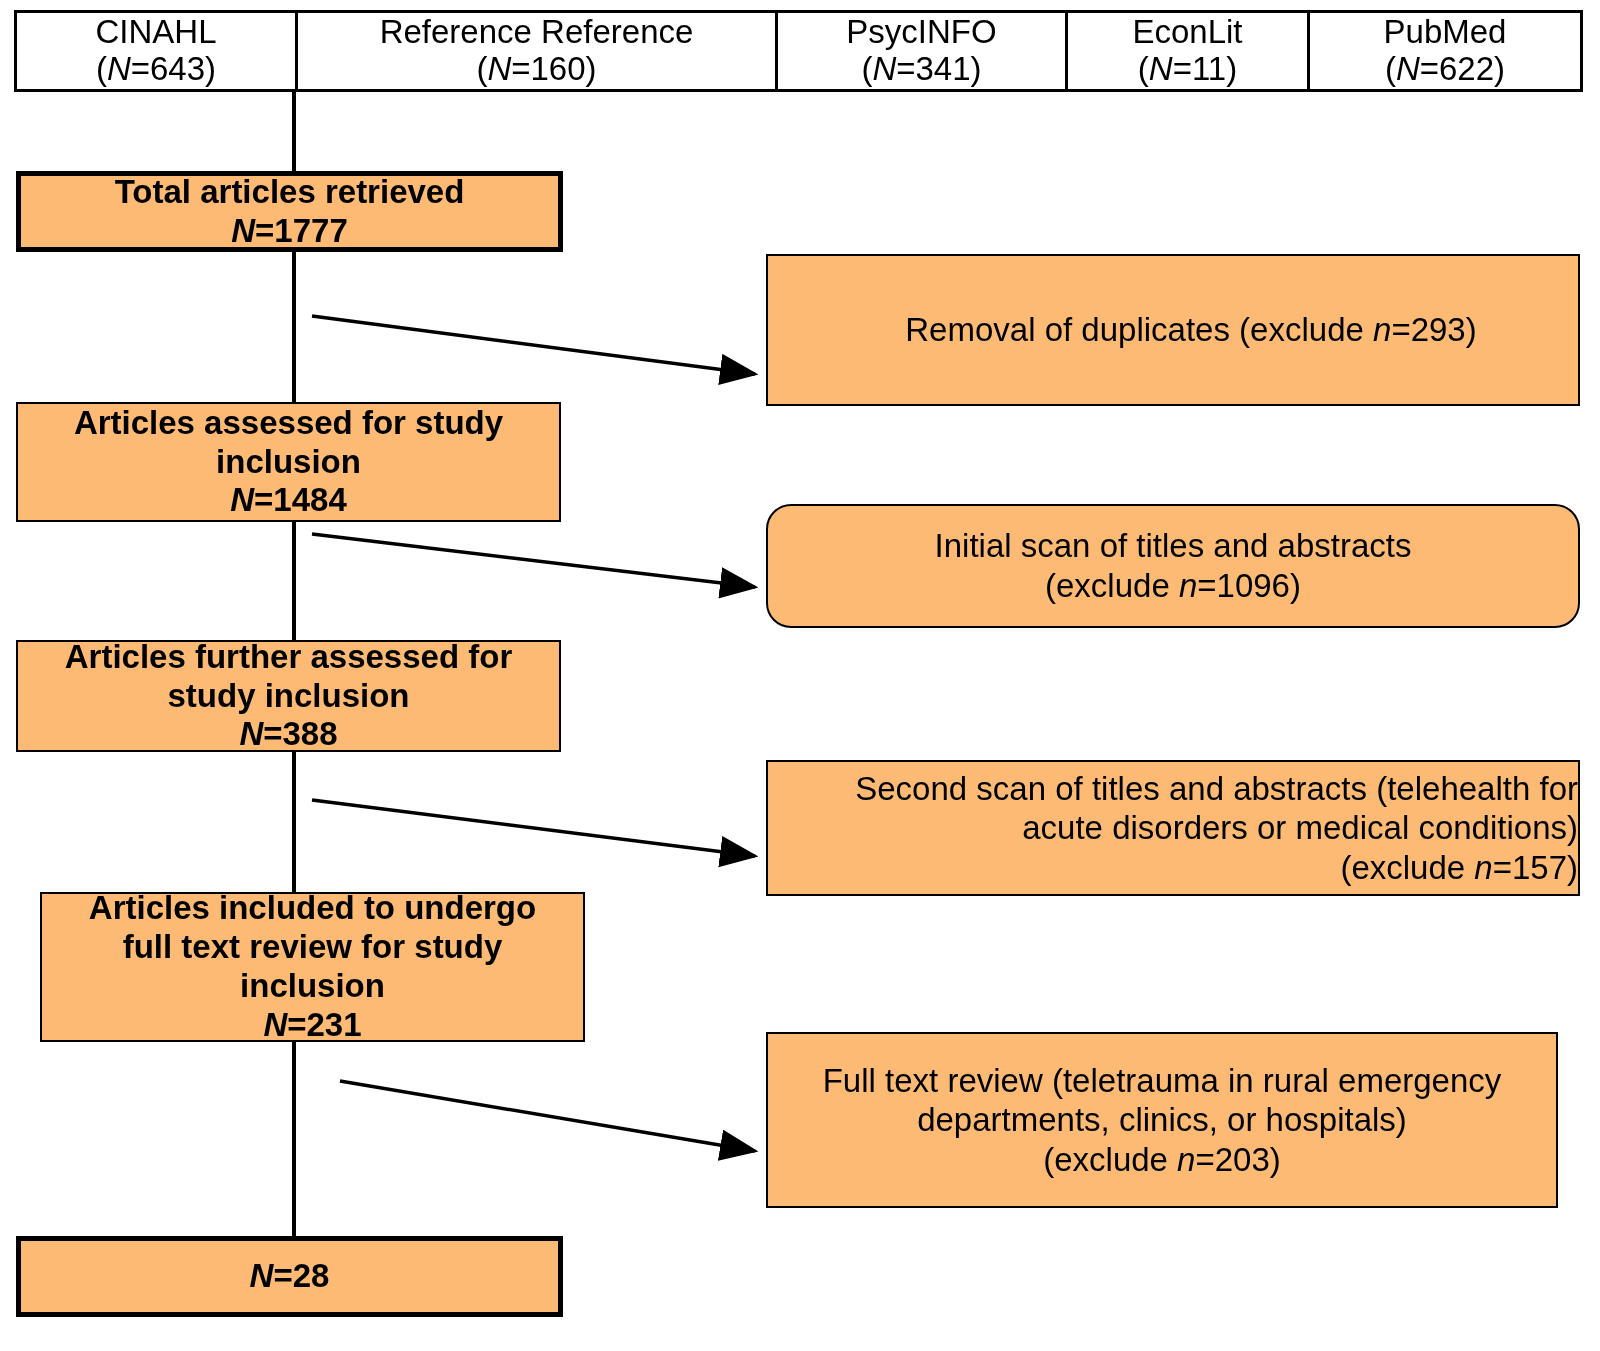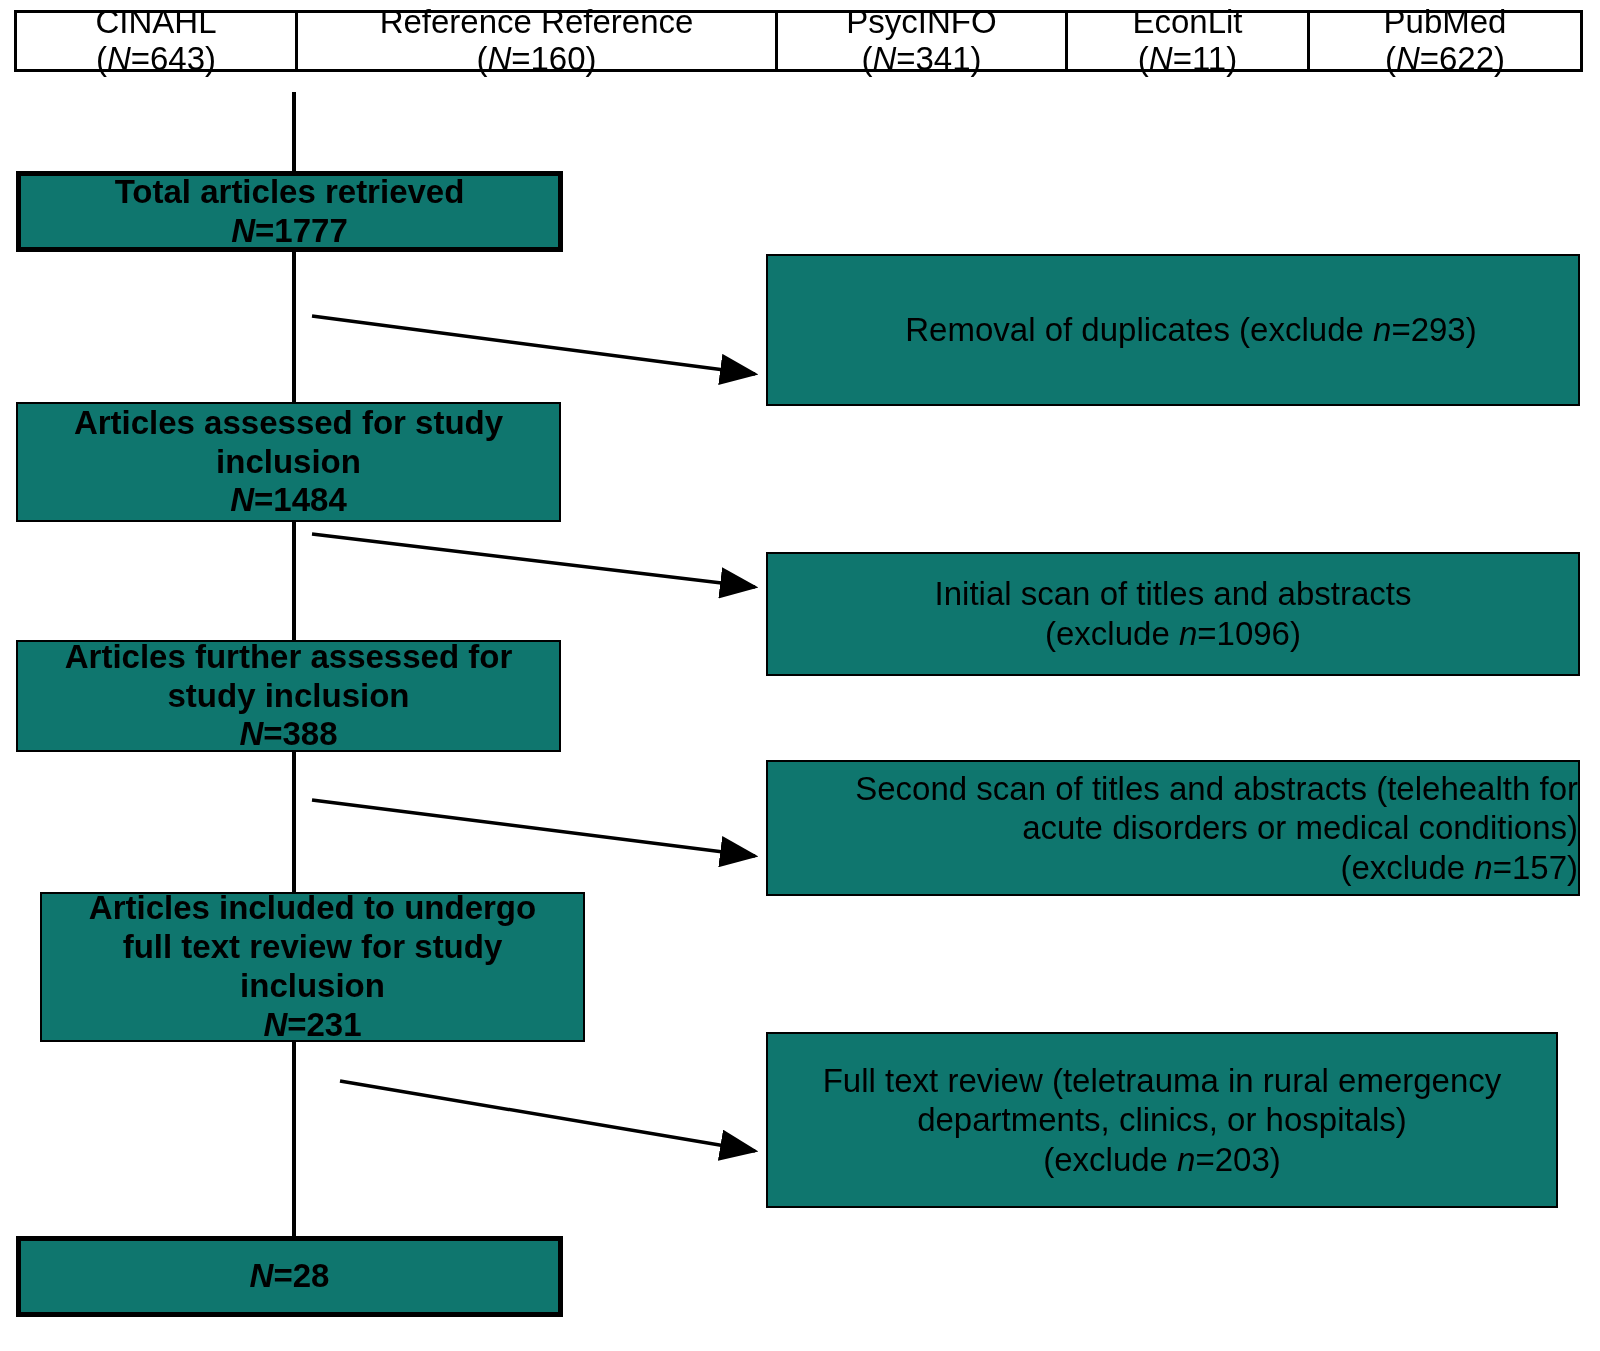--- a/index.html
+++ b/index.html
@@ -18,21 +18,21 @@
     background: #ffffff;
     overflow: hidden;
   }
 
   
   .source-table {
     position: absolute;
     left: 14px;
     top: 10px;
     width: 1569px;
-    height: 62px;
+    height: 82px;
     border: 3px solid #000;
     box-sizing: border-box;
     display: flex;
   }
   .source-cell {
     box-sizing: border-box;
     border-right: 3px solid #000;
     display: flex;
     flex-direction: column;
     align-items: center;
@@ -51,21 +51,21 @@
     position: absolute;
     background: #000;
     width: 4px;
   }
 
   
   .flow-box {
     position: absolute;
     box-sizing: border-box;
     border: 2px solid #000;
-    background: #0f766e;
+    background: #fdba74;
     display: flex;
     flex-direction: column;
     align-items: center;
     justify-content: center;
     text-align: center;
   }
   .flow-box.primary {
     border-width: 5px;
   }
   .flow-box.left .line {
@@ -150,21 +150,21 @@
   </div>
 
   <div class="flow-box left primary" style="left:16px; top:1236px; width:547px; height:81px;">
     <div class="line"><span class="ital">N</span>=28</div>
   </div>
 
   <div class="flow-box right" style="left:766px; top:254px; width:814px; height:152px;padding-left:36px;">
     <div class="line">Removal of duplicates (exclude <span class="ital">n</span>=293)</div>
   </div>
 
-  <div class="flow-box right" style="left:766px; top:552px; width:814px; height:124px;">
+  <div class="flow-box right" style="left:766px; top:504px; width:814px; height:124px;border-radius:25px;">
     <div class="line">Initial scan of titles and abstracts</div>
     <div class="line">(exclude <span class="ital">n</span>=1096)</div>
   </div>
 
   <div class="flow-box right" style="left:766px; top:760px; width:814px; height:136px;align-items:flex-end;">
     <div class="line">Second scan of titles and abstracts (telehealth for</div>
     <div class="line">acute disorders or medical conditions)</div>
     <div class="line">(exclude <span class="ital">n</span>=157)</div>
   </div>
 

